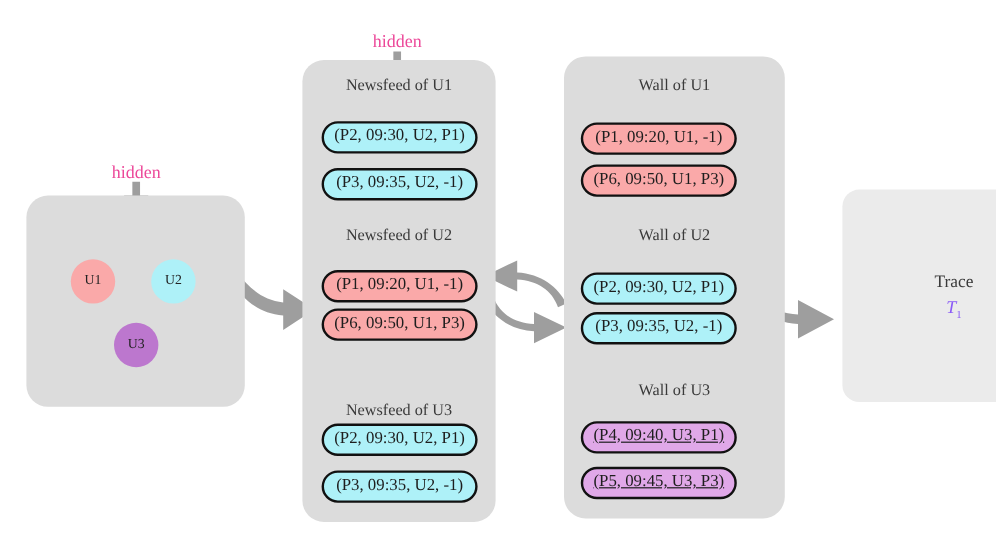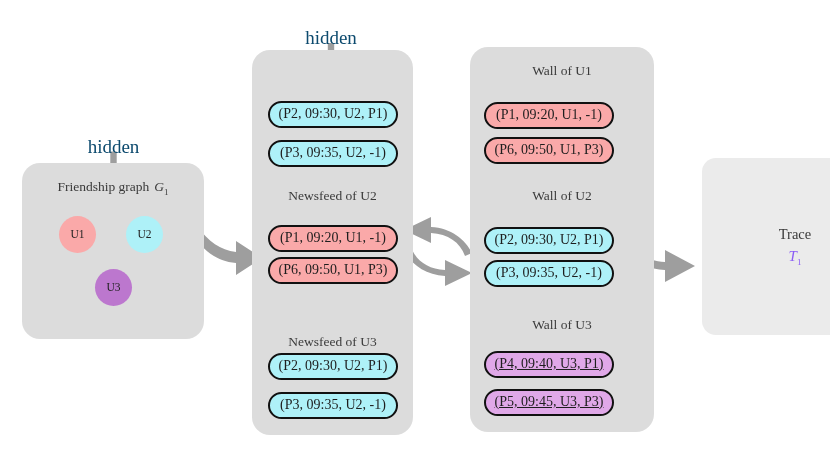--- a/index.html
+++ b/index.html
@@ -9,21 +9,21 @@
   }
   html,body{margin:0;padding:0;background:#fff;}
   .canvas{
     position:relative;width:830px;height:461px;background:#ffffff;overflow:hidden;
     font-family:"Liberation Serif","DejaVu Serif",serif;color:var(--text);
   }
   .overlay{position:absolute;left:0;top:0;width:830px;height:461px;pointer-events:none;}
   .arrow{fill:var(--arrow-gray);}
   .edge{stroke:var(--arrow-gray);fill:none;}
   .edge-head{fill:var(--arrow-gray);}
-  .hidden-label{position:absolute;transform:translateX(-50%);font-size:19px;color:#0c4a6e;white-space:nowrap;}
+  .hidden-label{position:absolute;transform:translateX(-50%);font-size:15px;color:#ec4899;white-space:nowrap;}
   .panel{position:absolute;background:var(--panel-bg);border-radius:18px;}
   .panel.friendship{left:22px;top:163px;width:182px;height:176px;}
   .panel.newsfeed{left:252px;top:50px;width:161px;height:385px;}
   .panel.wall{left:470px;top:47px;width:184px;height:385px;}
   .panel.trace{left:702px;top:158px;width:112px;height:177px;border-radius:14px;background:var(--trace-panel-bg);
     display:flex;flex-direction:column;align-items:center;justify-content:center;gap:5px;padding-left:37px;}
   .panel-title{position:absolute;left:0;top:16px;width:100%;text-align:center;font-size:13.5px;color:#3a3a3a;white-space:nowrap;}
   .panel-title i{margin-left:5px;}
   sub{font-size:9px;}
   .sec-title{position:absolute;left:0;width:100%;text-align:center;font-size:13.5px;color:#3a3a3a;white-space:nowrap;}
@@ -75,29 +75,27 @@
       <path class="arrow" transform="rotate(180 438 251.5)" d="M411,247 C416,261 428,269 445,270 L445,260 L472,273 L445,286 L445,276 C425,275 411,264 404,250 Z"></path>
     </g>
 
     <path class="arrow" d="M623,238 C635,254 648,261 665,262 L665,250 L695,266 L665,282 L665,270 C643,269 628,256 618,243 Z"></path>
   </svg>
 
   <div class="hidden-label" style="left:113.5px;top:136px">hidden</div>
   <div class="hidden-label" style="left:331px;top:27px">hidden</div>
 
   <div class="panel friendship">
-    <div class="panel-title">
-      <span>Friendship graph</span><i>G</i><sub>1</sub>
-    </div>
     <div class="node n-pink" style="left:37px;top:53px">U1</div>
     <div class="node n-cyan" style="left:104px;top:53px">U2</div>
     <div class="node n-purple" style="left:73px;top:106px">U3</div>
   </div>
 
   <div class="panel newsfeed">
+    <div class="sec-title" style="top:13px">Newsfeed of U1</div>
     <div class="pill cyan" style="top:51px">(P2, 09:30, U2, P1)</div>
     <div class="pill cyan" style="top:90px">(P3, 09:35, U2, -1)</div>
 
     <div class="sec-title" style="top:138px">Newsfeed of U2</div>
     <div class="pill pink" style="top:175px">(P1, 09:20, U1, -1)</div>
     <div class="pill pink" style="top:207px">(P6, 09:50, U1, P3)</div>
 
     <div class="sec-title" style="top:284px">Newsfeed of U3</div>
     <div class="pill cyan" style="top:303px">(P2, 09:30, U2, P1)</div>
     <div class="pill cyan" style="top:342px">(P3, 09:35, U2, -1)</div>

